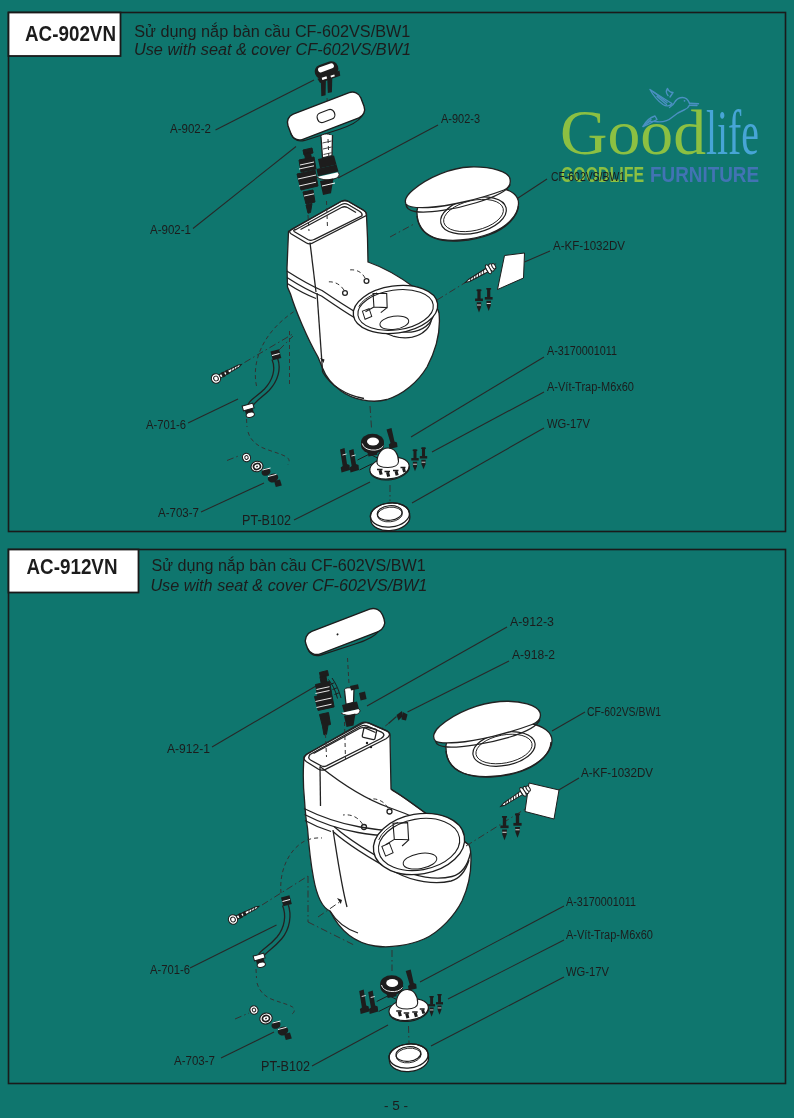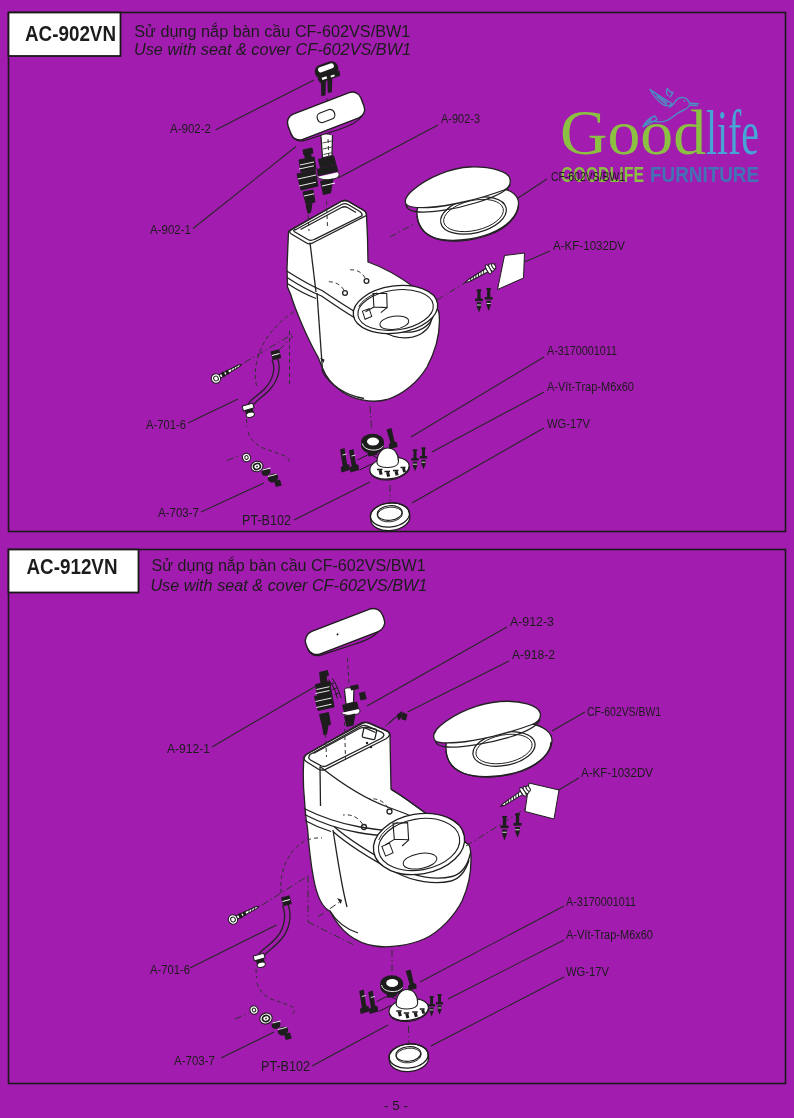--- a/index.html
+++ b/index.html
@@ -1,15 +1,15 @@
 <!DOCTYPE html>
 <html><head><meta charset="utf-8">
 <style>
 html,body{margin:0;padding:0;background:#fff;}
-#page{position:relative;width:794px;height:1118px;background:#a21caf;overflow:hidden;}
+#page{position:relative;width:794px;height:1118px;background:#0f766e;overflow:hidden;}
 svg{position:absolute;top:0;left:0;}
 text{font-family:"Liberation Sans",sans-serif;fill:#1c1c1c;}
 .lbl{font-size:12.5px;}
 .ln{stroke:#282828;stroke-width:1.05;fill:none;}
 .pt{stroke:#222;stroke-width:1.3;fill:#fff;}
 .ptn{stroke:#222;stroke-width:1.3;fill:none;}
 .dash{stroke:#333;stroke-width:1;fill:none;stroke-dasharray:4 3;}
 .dashdot{stroke:#333;stroke-width:1;fill:none;stroke-dasharray:7 3 1.5 3;}
 </style></head>
 <body>

